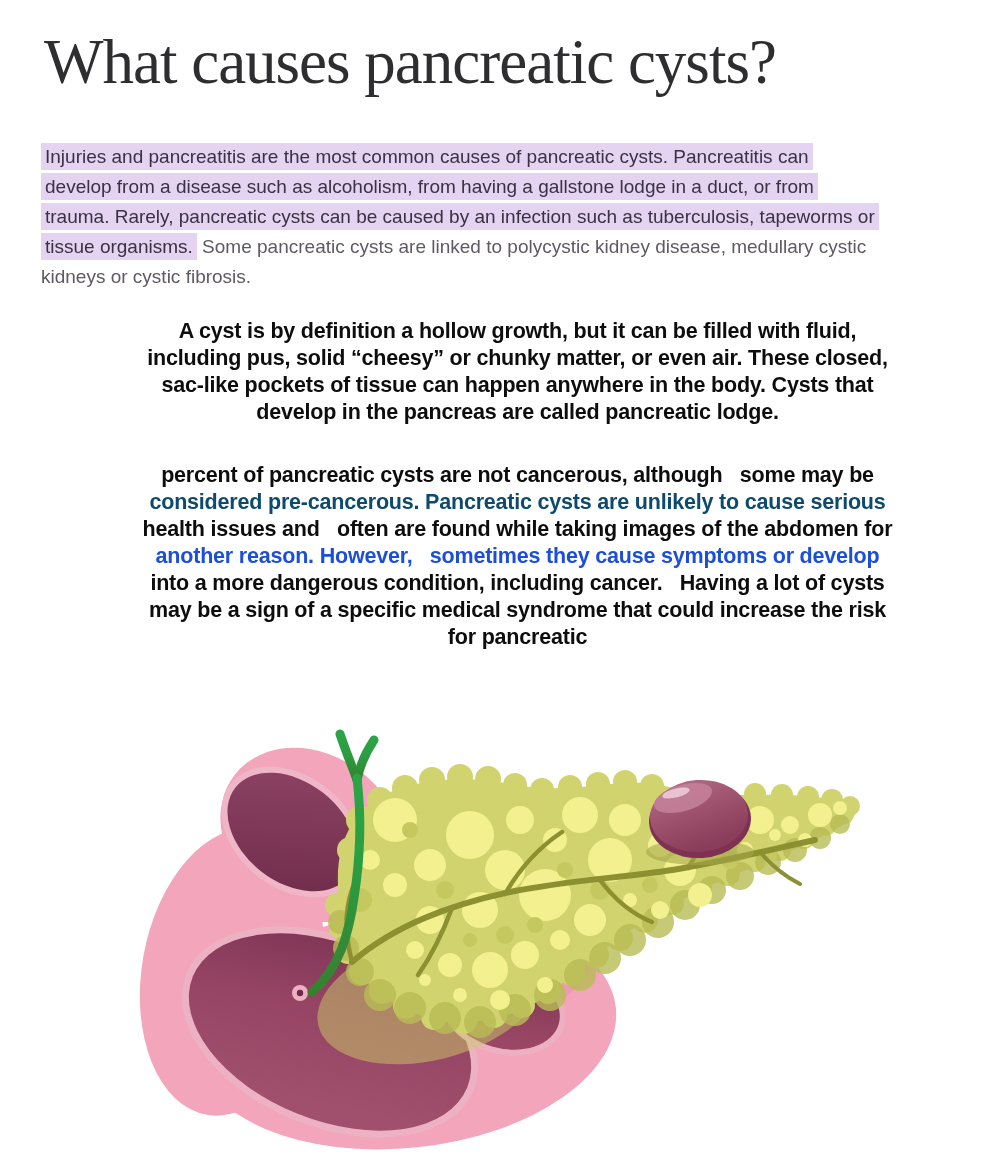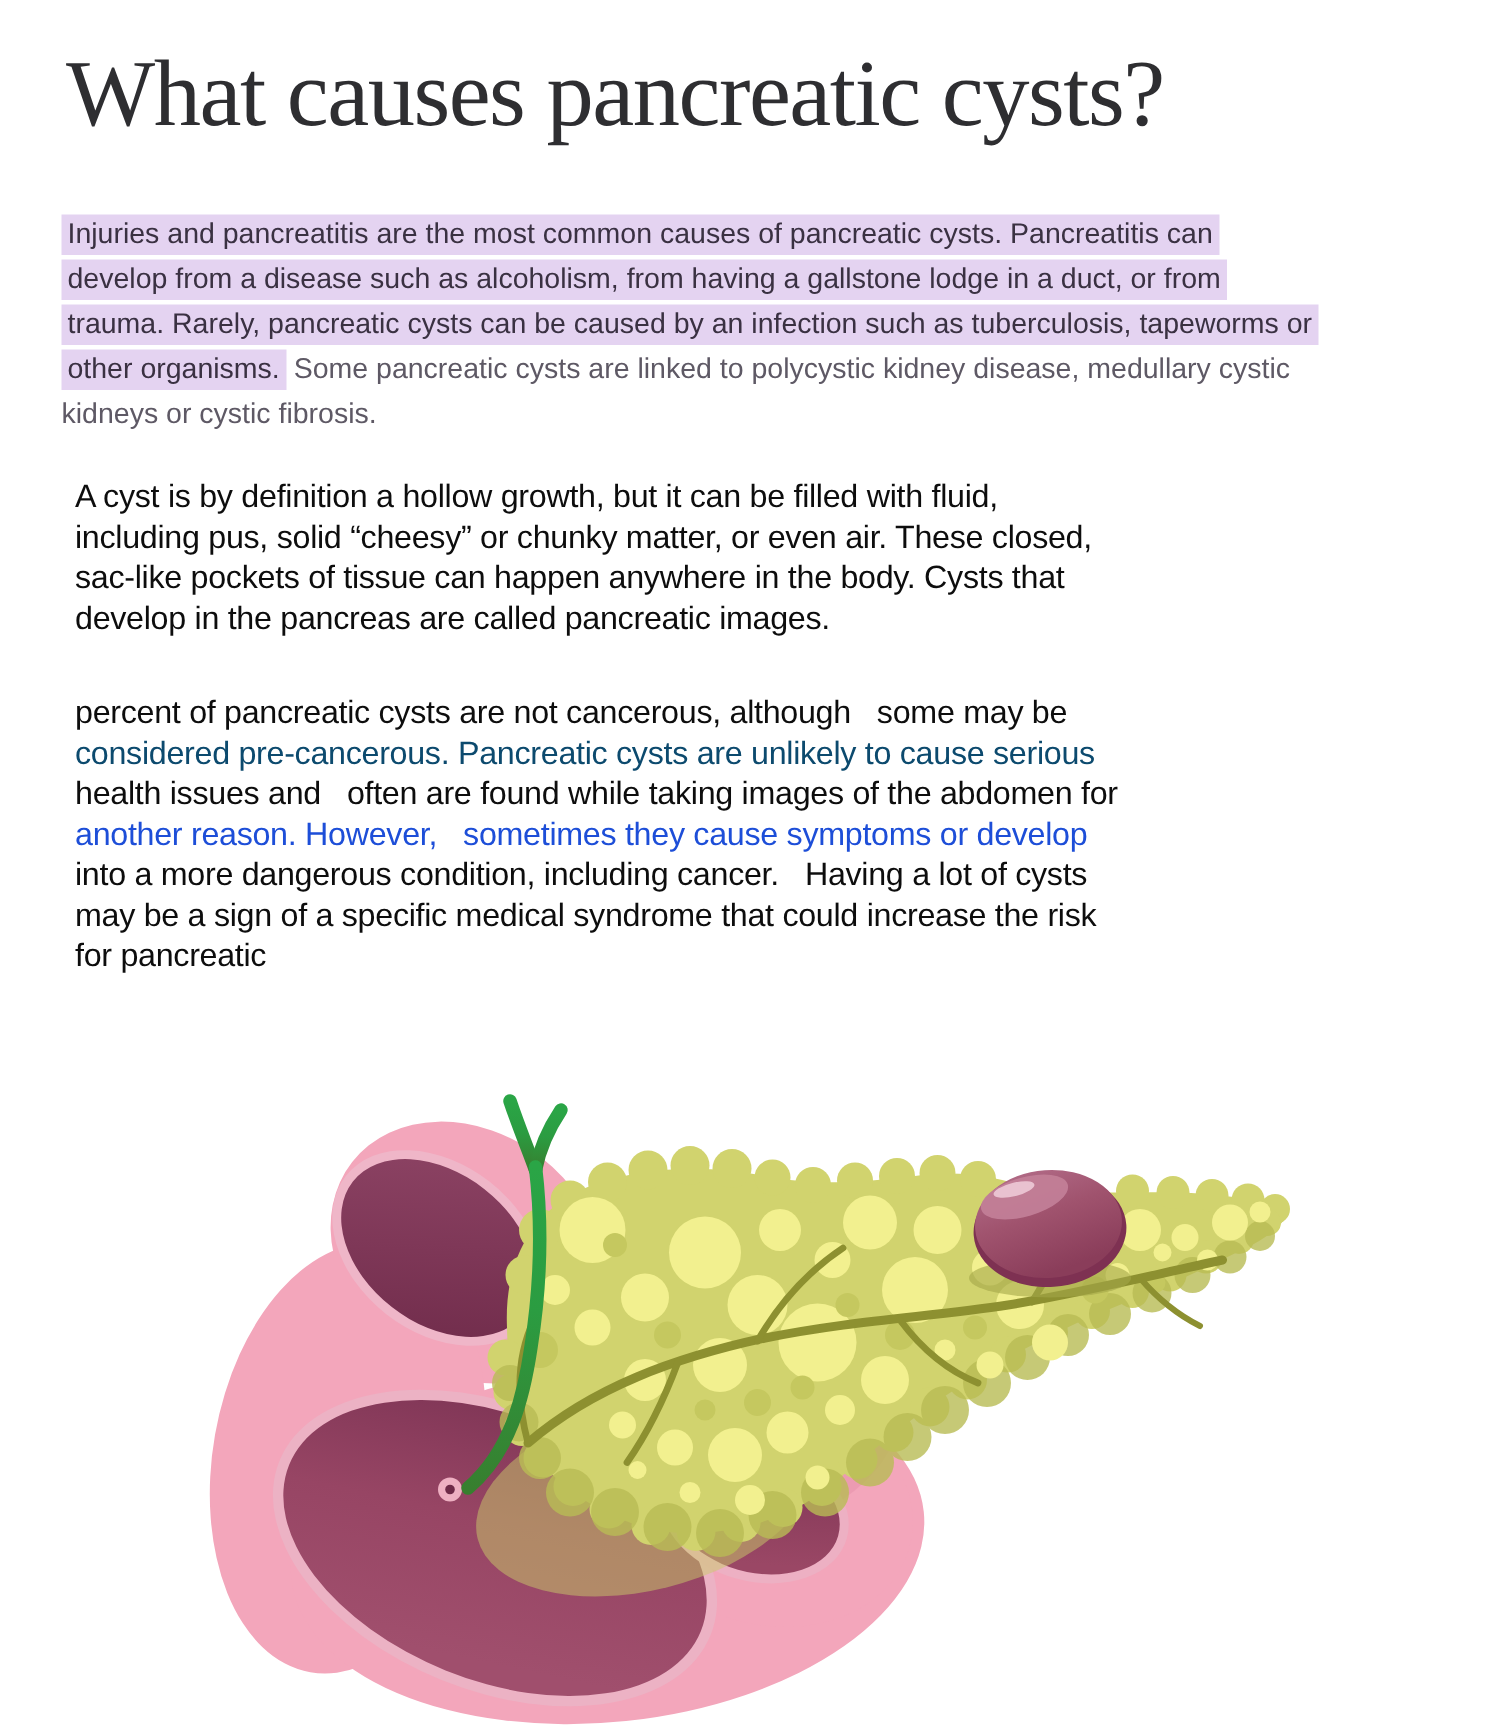--- a/index.html
+++ b/index.html
@@ -6,46 +6,46 @@
   .page{position:relative;width:992px;height:1152px;background:#fff;overflow:hidden;
         font-family:"Liberation Sans", sans-serif;}
   .title{position:absolute;left:44px;top:28px;margin:0;width:930px;
          font-family:"Liberation Serif", serif;font-weight:400;
          font-size:63px;line-height:1.1;letter-spacing:-1px;color:var(--title-color,#2e2e31);}
   .intro{position:absolute;left:41px;top:142px;width:940px;}
   .intro .line{white-space:pre;font-size:19px;line-height:30px;height:30px;color:var(--plain-color,#5e5965);}
   .intro .hl{background:var(--hl-color,#e4d3f1);color:var(--hl-text,#3a3142);padding:3px 4px;}
   .bold-para{position:absolute;left:50px;width:935px;}
   .bold-para .line{white-space:pre;font-size:21.5px;line-height:27px;height:27px;
-                   font-weight:400;letter-spacing:-0.2px;color:#0d0d0d;}
+                   font-weight:700;letter-spacing:-0.2px;color:#0d0d0d;text-align:center;}
   #para1{top:318px;}
   #para2{top:462px;}
   .illustration{position:absolute;left:0;top:700px;width:992px;height:452px;}
   svg{display:block;}
 </style>
 </head>
 <body>
 
 <div class="page">
 
   <h1 class="title">What causes pancreatic cysts?</h1>
 
   <div class="intro" id="intro">
       <div class="line"><span class="hl">Injuries and pancreatitis are the most common causes of pancreatic cysts. Pancreatitis can</span></div>
       <div class="line"><span class="hl">develop from a disease such as alcoholism, from having a gallstone lodge in a duct, or from</span></div>
       <div class="line"><span class="hl">trauma. Rarely, pancreatic cysts can be caused by an infection such as tuberculosis, tapeworms or</span></div>
-      <div class="line"><span class="hl">other organisms.</span><span> Some pancreatic cysts are linked to polycystic kidney disease, medullary cystic</span></div>
+      <div class="line"><span class="hl">tissue organisms.</span><span> Some pancreatic cysts are linked to polycystic kidney disease, medullary cystic</span></div>
       <div class="line"><span>kidneys or cystic fibrosis.</span></div>
     </div>
 
   <div class="bold-para" id="para1">
       <div class="line" style="color: rgb(13, 13, 13);">A cyst is by definition a hollow growth, but it can be filled with fluid,</div>
       <div class="line" style="color: rgb(13, 13, 13);">including pus, solid “cheesy” or chunky matter, or even air. These closed,</div>
       <div class="line" style="color: rgb(13, 13, 13);">sac-like pockets of tissue can happen anywhere in the body. Cysts that</div>
-      <div class="line" style="color: rgb(13, 13, 13);">develop in the pancreas are called pancreatic images.</div>
+      <div class="line" style="color: rgb(13, 13, 13);">develop in the pancreas are called pancreatic lodge.</div>
     </div>
   <div class="bold-para" id="para2">
       <div class="line" style="color: rgb(13, 13, 13);">percent of pancreatic cysts are not cancerous, although   some may be</div>
       <div class="line" style="color: #0c4a6e;">considered pre-cancerous. Pancreatic cysts are unlikely to cause serious</div>
       <div class="line" style="color: rgb(13, 13, 13);">health issues and   often are found while taking images of the abdomen for</div>
       <div class="line" style="color: #1d4ed8;">another reason. However,   sometimes they cause symptoms or develop</div>
       <div class="line" style="color: rgb(13, 13, 13);">into a more dangerous condition, including cancer.   Having a lot of cysts</div>
       <div class="line" style="color: rgb(13, 13, 13);">may be a sign of a specific medical syndrome that could increase the risk</div>
       <div class="line" style="color: rgb(13, 13, 13);">for pancreatic</div>
     </div>

